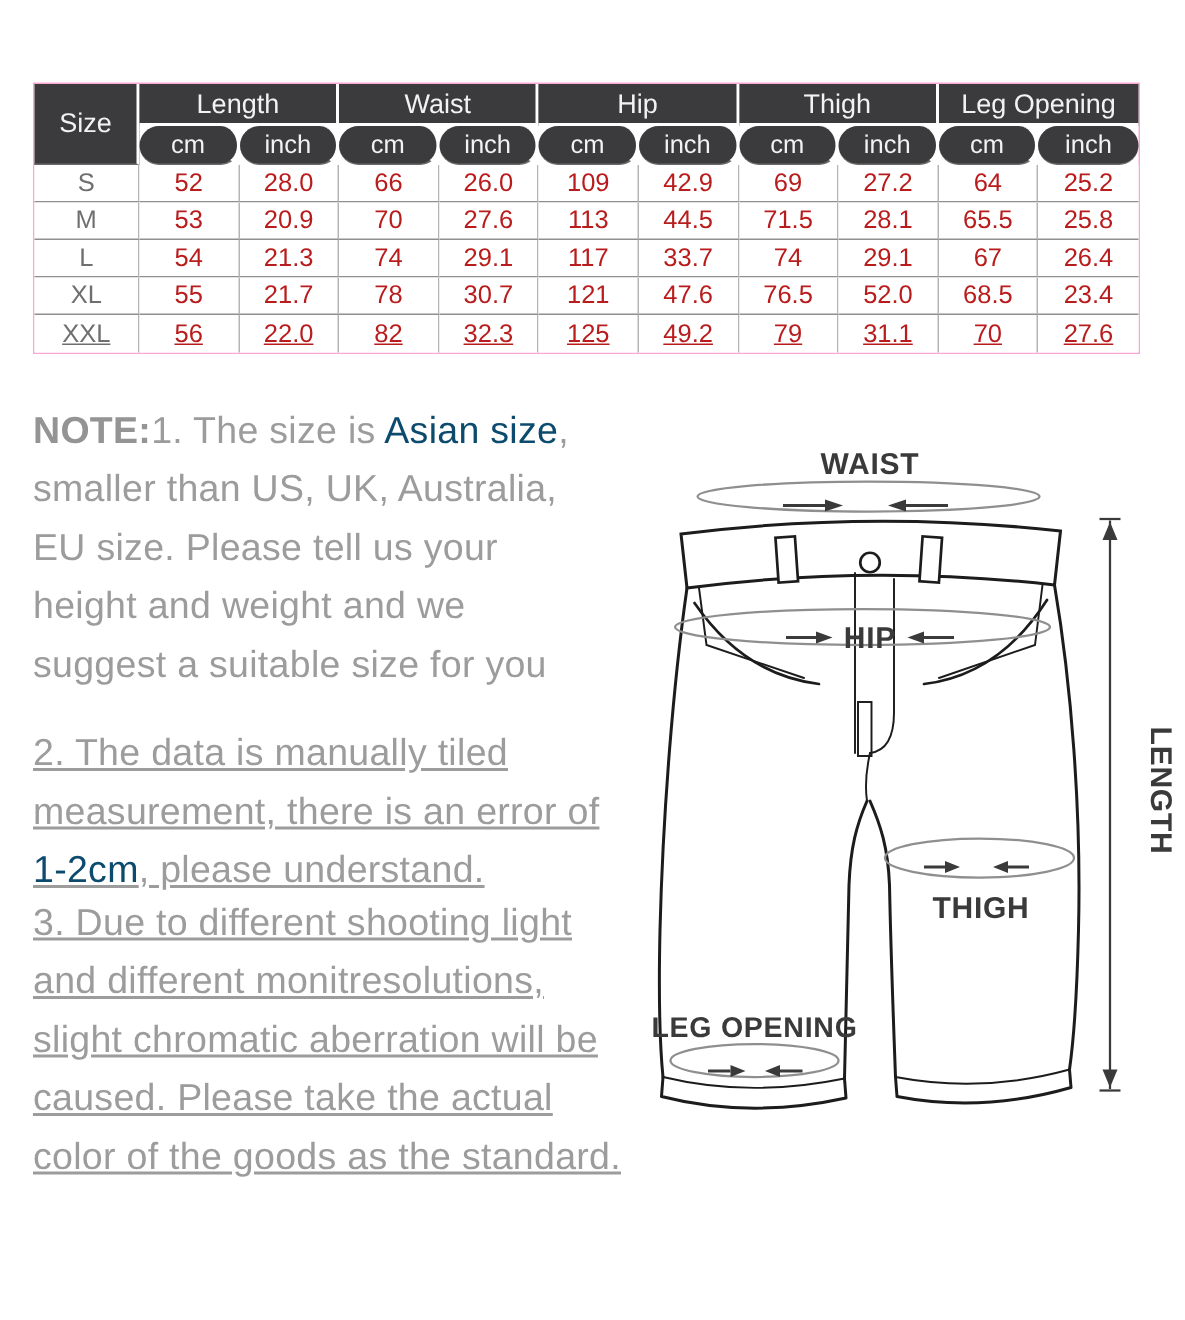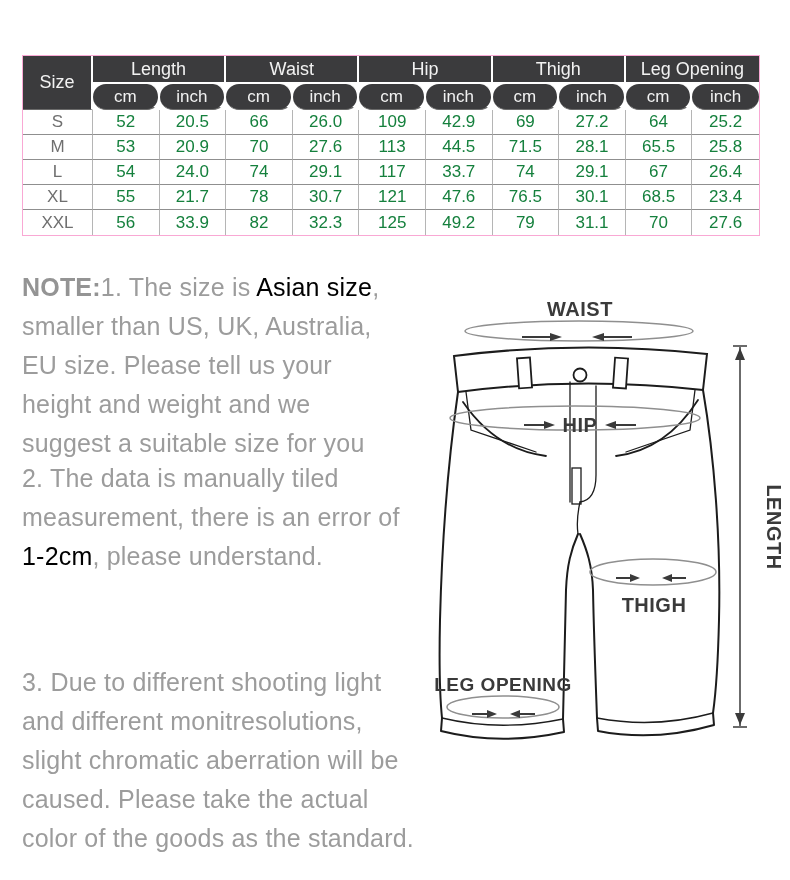--- a/index.html
+++ b/index.html
@@ -18,35 +18,35 @@
   .size-table th {
     background:#3b3b3d; color:#f2f2f2; font-weight:normal;
     text-align:center; vertical-align:middle;
     border-right:2px solid #ffffff;
   }
   .size-table th.group-head { font-size:18px; height:28px; border-bottom:2px solid #ffffff; }
   .size-table th.size-head  { font-size:18px; border-bottom:1px solid #6a6a6a; }
   .size-table th.unit-head  { font-size:17px; height:26px; border-bottom:1px solid #6a6a6a;border-radius:13px; }
   .size-table tr th:last-child { border-right:none; }
   .size-table td {
-    background:#ffffff; color:#15803d; font-size:17px; text-align:center;
+    background:#ffffff; color:#b91c1c; font-size:17px; text-align:center;
     height:25px; vertical-align:middle;
     border-right:1px solid #b5b5b5; border-bottom:1px solid #8f8f8f;
   }
   .size-table td:last-child { border-right:none; }
-  .size-table tbody tr:last-child td { border-bottom:none; }
+  .size-table tbody tr:last-child td { border-bottom:none;text-decoration:underline; }
   .size-table td.size-cell { color:#6f6f6f; }
 
   
   .note { position:absolute; color:#9c9c9c; font-size:25px; line-height:39px; letter-spacing:0.2px; }
   .note b { font-weight:bold; color:#949494; }
-  .red { color:#000000; }
+  .red { color:#0c4a6e; }
   #note1 { left:22px; top:268px; width:382px; }
-  #note2 { left:22px; top:459px; width:382px; }
-  #note3 { left:22px; top:663px; width:404px; }
+  #note2 { left:22px; top:483px; width:382px;text-decoration:underline; }
+  #note3 { left:22px; top:596px; width:404px;text-decoration:underline; }
 
   
   .diagram { position:absolute; left:430px; top:290px; }
   .outline { fill:none; stroke:#1c1c1c; stroke-width:2; stroke-linecap:round; }
   .thin    { stroke-width:1.3; }
   .filled  { fill:#ffffff; }
   .measure { fill:none; stroke:#8f8f8f; stroke-width:1.5; }
   .aline   { stroke:#3a3a3a; stroke-width:2; fill:none; }
   .ahead   { fill:#3a3a3a; stroke:none; }
   .lbl     { font-weight:bold; fill:#3a3a3a; font-size:20px; letter-spacing:0.5px; }
@@ -81,21 +81,21 @@
           <th class="unit-head">cm</th>
           <th class="unit-head">inch</th>
           <th class="unit-head">cm</th>
           <th class="unit-head">inch</th>
         </tr>
       </thead>
     <tbody>
         <tr>
           <td class="size-cell">S</td>
           <td>52</td>
-          <td>20.5</td>
+          <td>28.0</td>
           <td>66</td>
           <td>26.0</td>
           <td>109</td>
           <td>42.9</td>
           <td>69</td>
           <td>27.2</td>
           <td>64</td>
           <td>25.2</td>
         </tr>
         <tr>
@@ -107,47 +107,47 @@
           <td>113</td>
           <td>44.5</td>
           <td>71.5</td>
           <td>28.1</td>
           <td>65.5</td>
           <td>25.8</td>
         </tr>
         <tr>
           <td class="size-cell">L</td>
           <td>54</td>
-          <td>24.0</td>
+          <td>21.3</td>
           <td>74</td>
           <td>29.1</td>
           <td>117</td>
           <td>33.7</td>
           <td>74</td>
           <td>29.1</td>
           <td>67</td>
           <td>26.4</td>
         </tr>
         <tr>
           <td class="size-cell">XL</td>
           <td>55</td>
           <td>21.7</td>
           <td>78</td>
           <td>30.7</td>
           <td>121</td>
           <td>47.6</td>
           <td>76.5</td>
-          <td>30.1</td>
+          <td>52.0</td>
           <td>68.5</td>
           <td>23.4</td>
         </tr>
         <tr>
           <td class="size-cell">XXL</td>
           <td>56</td>
-          <td>33.9</td>
+          <td>22.0</td>
           <td>82</td>
           <td>32.3</td>
           <td>125</td>
           <td>49.2</td>
           <td>79</td>
           <td>31.1</td>
           <td>70</td>
           <td>27.6</td>
         </tr>
       </tbody>

